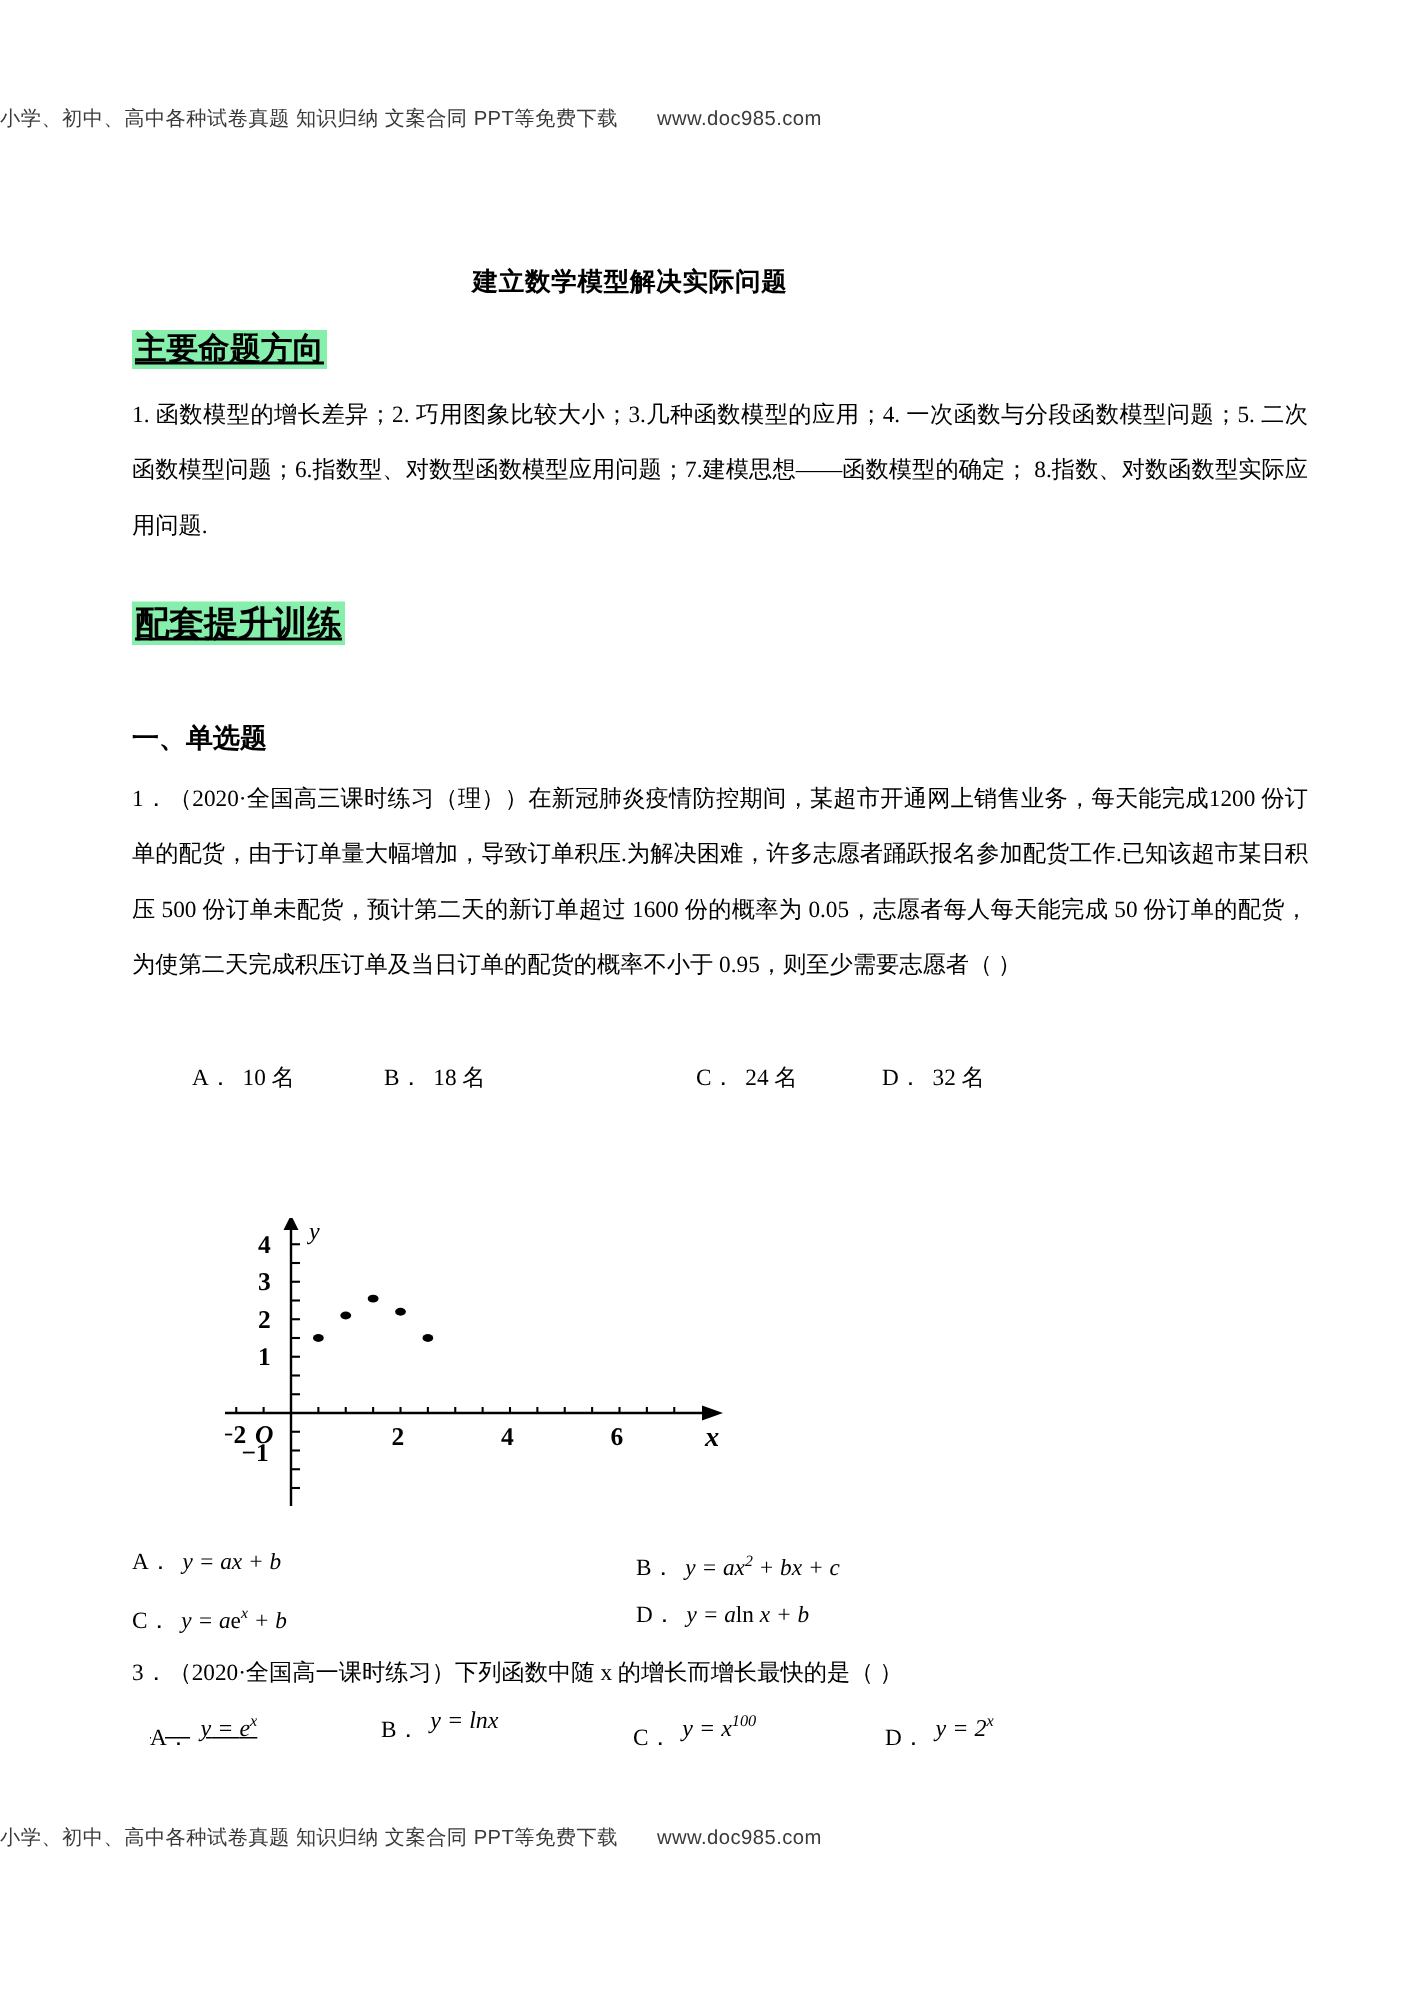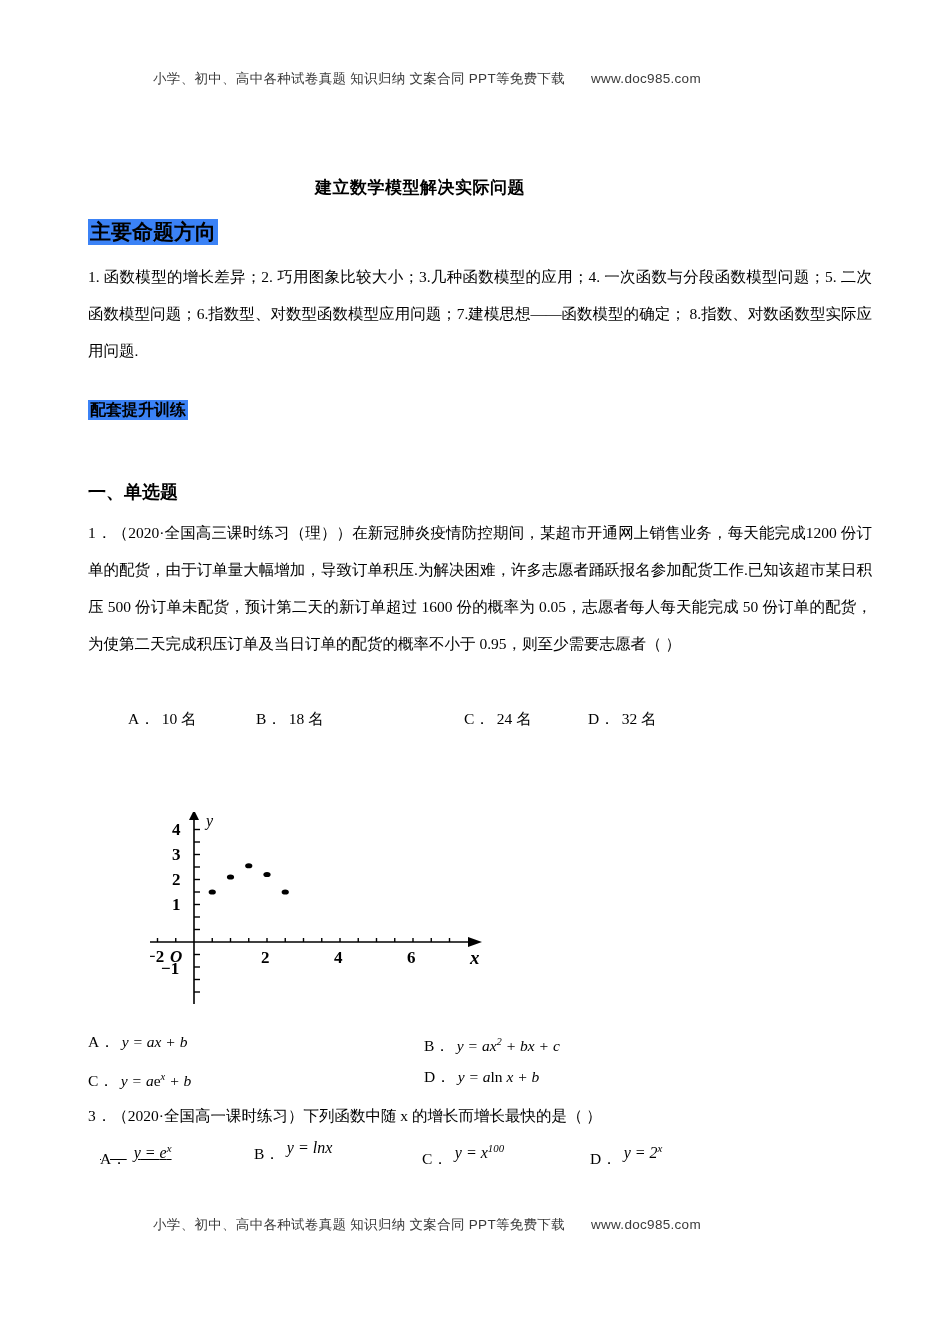--- a/index.html
+++ b/index.html
@@ -21,21 +21,21 @@
     height: 1344px;
     box-sizing: border-box;
   }
 
   
   .running-head,
   .running-foot {
     position: absolute;
     left: 0;
     width: 854px;
-    text-align: center;
+    text-align: left;
     font-family: "Liberation Sans", "DejaVu Sans", sans-serif;
     font-size: 13.5px;
     color: #3a3a3a;
     letter-spacing: 0.3px;
     white-space: nowrap;
   }
   .running-head { top: 70px; }
   .running-foot { top: 1216px; }
   .running-foot .rf-url,
   .running-head .rh-url {
@@ -58,25 +58,26 @@
   
   .hl-heading {
     position: absolute;
     left: 88px;
     font-family: "Liberation Sans", "DejaVu Sans", sans-serif;
     font-weight: bold;
     color: #000000;
     white-space: nowrap;
   }
   .hl-heading .hl {
-    background: #3b82f6;
+    background: #86efac;
     padding: 1px 2px 2px 2px;
+    text-decoration: underline;
   }
   #heading-main-directions { top: 218px; font-size: 21px; }
-  #heading-training       { top: 400px; font-size: 16px; }
+  #heading-training       { top: 400px; font-size: 23px; }
 
   
   .body-para {
     position: absolute;
     left: 88px;
     width: 784px;
     font-size: 15.5px;
     line-height: 37px;
     text-align: justify;
   }

